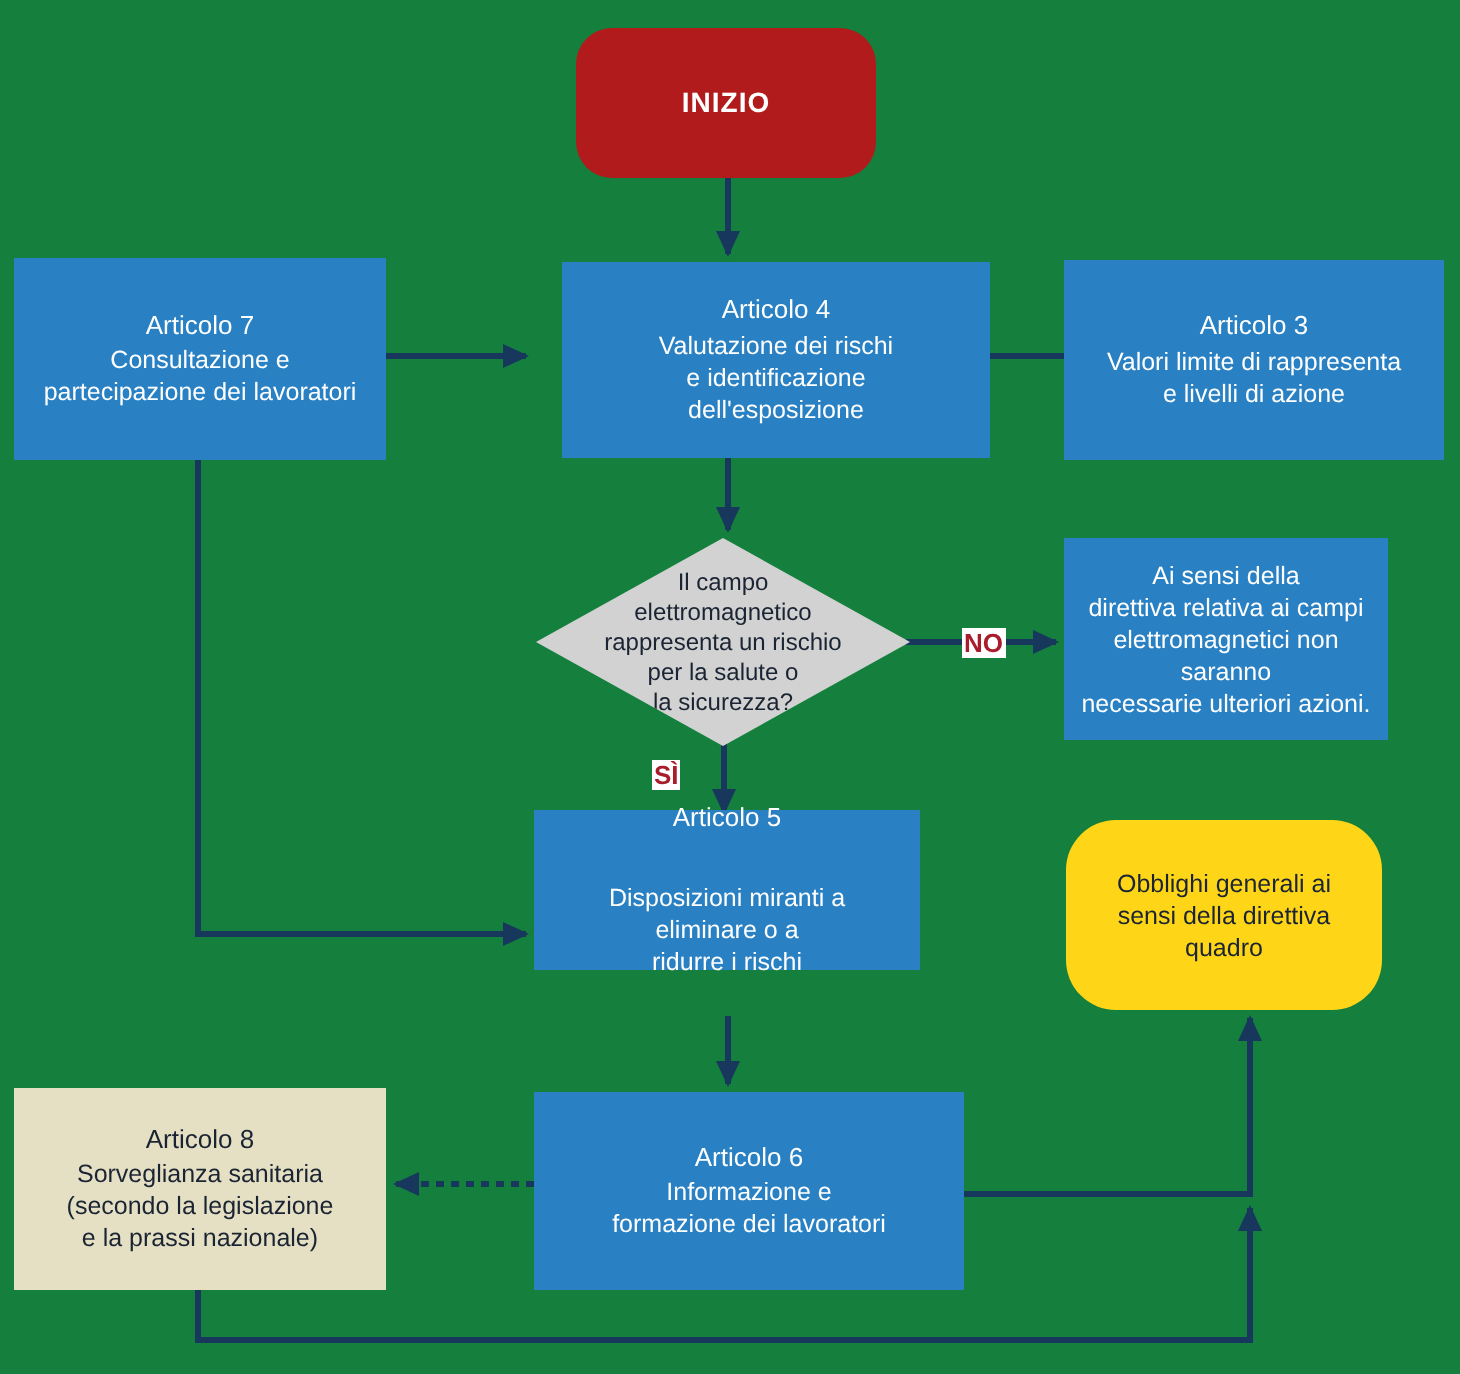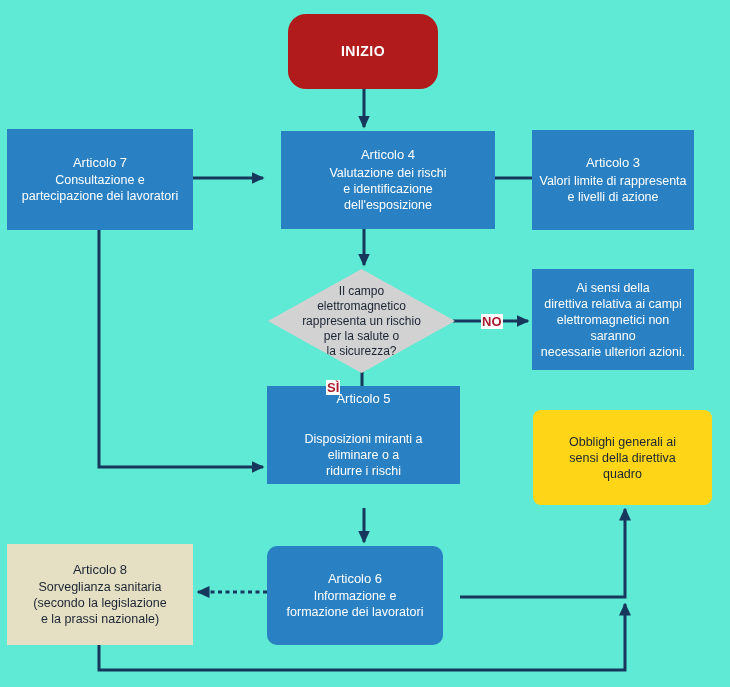--- a/index.html
+++ b/index.html
@@ -1,55 +1,55 @@
 <!DOCTYPE html>
 <html style="--blue: #2980C3; --red: #B21B1B; --navy: #17375D; --yellow: #FFD617; --beige: #E5E0C3; --gray: #D2D2D2; --label_red: #A81C2C; --dark_text: #1A2433;"><head>
 <meta charset="utf-8">
 <style>
   :root{
     --blue:#2980C3; --red:#B21B1B; --navy:#17375D; --yellow:#FFD617;
     --beige:#E5E0C3; --gray:#D2D2D2; --label_red:#A81C2C; --dark_text:#1A2433;
   }
   html,body{margin:0;padding:0;background:#fff;}
   .canvas{
-    position:relative; width:730px; height:687px; background:#5eead4;
+    position:relative; width:730px; height:687px; background:#15803d;
     font-family:"Liberation Sans", sans-serif; overflow:hidden;
   }
   .connectors{position:absolute; left:0; top:0; z-index:1;}
   .connectors path{stroke:var(--navy); stroke-width:3; fill:none;}
   .connectors path.dashed{stroke-dasharray:4 3.5;}
   .connectors marker path{fill:var(--navy); stroke:none;}
   .node{
     position:absolute; z-index:2; display:flex; flex-direction:column;
     align-items:center; justify-content:center; text-align:center;
     box-sizing:border-box; padding:6px; line-height:1.28; font-size:12.5px;
   }
   .node .title{font-weight:normal; font-size:13px; margin-bottom:1px; white-space:pre-line;}
   .node .body{white-space:pre-line;}
   .blue{background:var(--blue); color:#fff;}
   .start{
     left:288px; top:14px; width:150px; height:75px; border-radius:18px;
     background:var(--red); color:#fff; font-weight:bold; font-size:14px; letter-spacing:.5px;
   }
   .art7{left:7px;  top:129px; width:186px; height:101px;}
   .art4{left:281px; top:131px; width:214px; height:98px;}
-  .art3{left:532px; top:130px; width:162px; height:100px;}
+  .art3{left:532px; top:130px; width:190px; height:100px;}
   .diamond{
     left:268px; top:269px; width:187px; height:104px;
     background:var(--gray); color:var(--dark_text); font-size:12px; line-height:1.25;
     clip-path:polygon(50% 0, 100% 50%, 50% 100%, 0 50%);
     align-items:center;
   }
   .noaction{left:532px; top:269px; width:162px; height:101px;}
-  .art5{left:267px; top:386px; width:193px; height:98px;gap:23px;}
+  .art5{left:267px; top:405px; width:193px; height:80px;gap:23px;}
   .general{
-    left:533px; top:410px; width:179px; height:95px; border-radius:8px;
+    left:533px; top:410px; width:158px; height:95px; border-radius:25px;
     background:var(--yellow); color:var(--dark_text);
   }
-  .art6{left:267px; top:546px; width:176px; height:99px;border-radius:10px;}
+  .art6{left:267px; top:546px; width:215px; height:99px;}
   .art8{left:7px; top:544px; width:186px; height:101px; background:var(--beige); color:var(--dark_text);}
   .branch-label{
     position:absolute; z-index:3; font-weight:bold; font-size:13px;
     color:var(--label_red); background:#fff; padding:0 1px;
   }
   .label-no{left:481px; top:314px;}
   .label-si{left:326px; top:380px;}
 </style>
 </head>
 <body>

